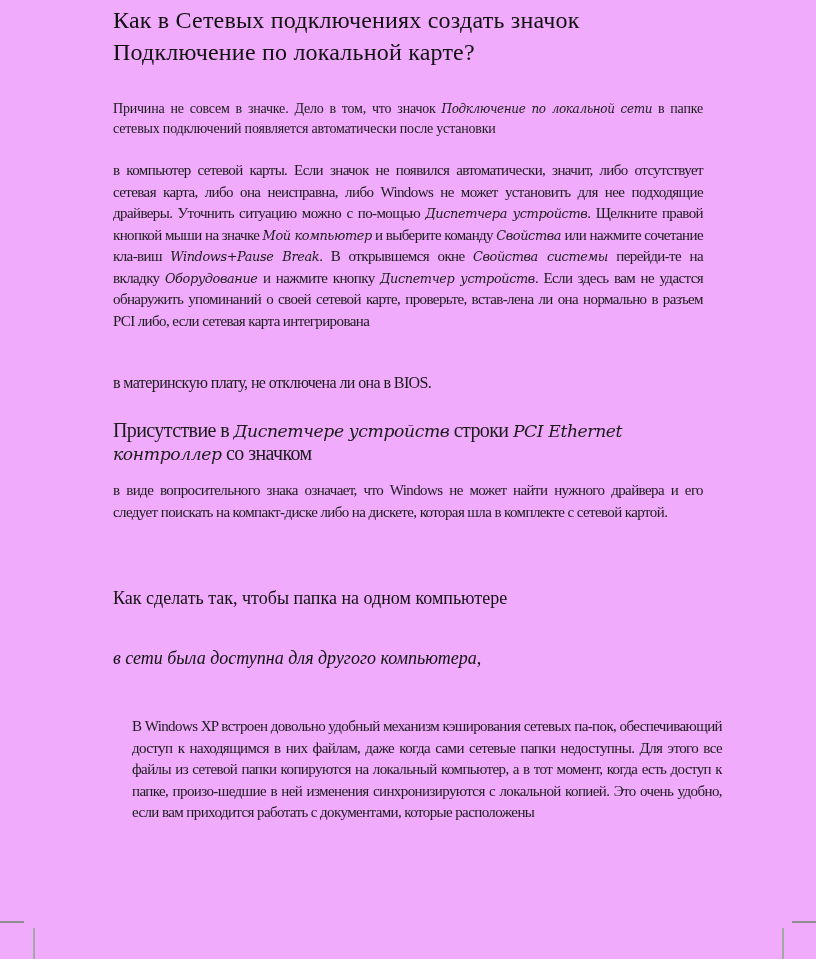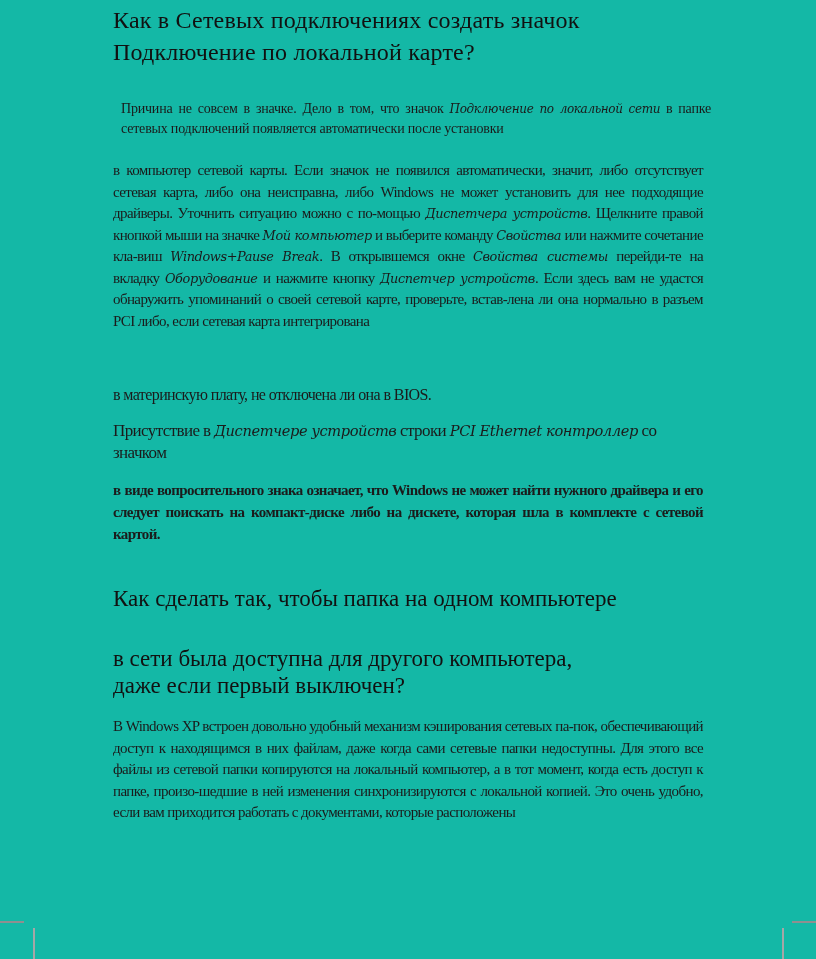--- a/index.html
+++ b/index.html
@@ -25,80 +25,78 @@
     font-weight: 400;
     color: #111111;
     letter-spacing: 0.2px;
   }
   .p-intro {
     top: 99px;
     font-size: 14px;
     line-height: 20px;
     letter-spacing: -0.2px;
     text-align: justify;
-    margin-left: 8px;
   }
   .p-body {
     font-size: 15px;
     line-height: 21.5px;
     letter-spacing: -0.6px;
     text-align: justify;
   }
   .p2 { top: 160px; }
-  .p3 { top: 372px; text-align: left; font-size: 16px; margin-top: 12px; }
-  .p4 { top: 420px; text-align: left; font-size: 17px; }
-  .p5 { top: 479px; line-height: 22px; font-weight: bold; }
+  .p3 { top: 372px; text-align: left; font-size: 16px; }
+  .p4 { top: 420px; text-align: left; font-size: 20px; }
+  .p5 { top: 479px; line-height: 22px; }
   .h2 {
-    font-size: 23px;
+    font-size: 18px;
     line-height: 27px;
     font-weight: 400;
     color: #111111;
   }
   .h2a { top: 585px; }
   .h2b { top: 645px; }
-  .p6 { top: 716px; }
+  .p6 { top: 716px; margin-left: 19px; }
   .ui-term {
     font-family: "DejaVu Serif", serif;
     font-style: italic;
     font-size: 0.86em;
     letter-spacing: -0.4px;
   }
   .crop-mark { position: absolute; }
   .mark-h { height: 2px; width: 24px; top: 921px; }
   .mark-h-left { left: 0; }
   .mark-h-right { right: 0; }
   .mark-v { width: 2px; height: 31px; top: 928px; }
   .mark-v-left { left: 33px; }
   .mark-v-right { left: 782px; }
 </style>
 </head>
 <body>
 
-<div class="page" style="background: #14b8a6; color: rgb(27, 27, 27);">
+<div class="page" style="background: #f0abfc; color: rgb(27, 27, 27);">
 
   <h1 class="block h1" style="color: rgb(17, 17, 17);">
     <span>Как в Сетевых подключениях создать значок</span><br>
     <span>Подключение по локальной карте?</span>
   </h1>
 
   <p class="block p-intro"><span class="text-run">Причина не совсем в значке. Дело в том, что значок </span><span class="ui-term">Подключение по локальной сети</span><span class="text-run"> в папке сетевых подключений появляется автоматически после установки</span></p>
 
   <p class="block p-body p2"><span class="text-run">в компьютер сетевой карты. Если значок не появился автоматически, значит, либо отсутствует сетевая карта, либо она неисправна, либо Windows не может установить для нее подходящие драйверы. Уточнить ситуацию можно с по-мощью </span><span class="ui-term">Диспетчера устройств</span><span class="text-run">. Щелкните правой кнопкой мыши на значке </span><span class="ui-term">Мой компьютер</span><span class="text-run"> и выберите команду </span><span class="ui-term">Свойства</span><span class="text-run"> или нажмите сочетание кла-виш </span><span class="ui-term">Windows+Pause Break</span><span class="text-run">. В открывшемся окне </span><span class="ui-term">Свойства системы</span><span class="text-run"> перейди-те на вкладку </span><span class="ui-term">Оборудование</span><span class="text-run"> и нажмите кнопку </span><span class="ui-term">Диспетчер устройств</span><span class="text-run">. Если здесь вам не удастся обнаружить упоминаний о своей сетевой карте, проверьте, встав-лена ли она нормально в разъем PCI либо, если сетевая карта интегрирована</span></p>
 
   <p class="block p-body p3">в материнскую плату, не отключена ли она в BIOS.</p>
 
   <p class="block p-body p4"><span class="text-run">Присутствие в </span><span class="ui-term">Диспетчере устройств</span><span class="text-run"> строки </span><span class="ui-term">PCI Ethernet контроллер</span><span class="text-run"> со значком</span></p>
 
   <p class="block p-body p5">в виде вопросительного знака означает, что Windows не может найти нужного драйвера и его следует поискать на компакт-диске либо на дискете, которая шла в комплекте с сетевой картой.</p>
 
   <h2 class="block h2 h2a" style="color: rgb(17, 17, 17);">Как сделать так, чтобы папка на одном компьютере</h2>
 
-  <h2 class="block h2 h2b" style="color: rgb(17, 17, 17);">
+  <h2 class="block h2 h2b" style="color: rgb(17, 17, 17); font-style: italic;">
     <span>в сети была доступна для другого компьютера,</span><br>
-    <span>даже если первый выключен?</span>
   </h2>
 
   <p class="block p-body p6">В Windows XP встроен довольно удобный механизм кэширования сетевых па-пок, обеспечивающий доступ к находящимся в них файлам, даже когда сами сетевые папки недоступны. Для этого все файлы из сетевой папки копируются на локальный компьютер, а в тот момент, когда есть доступ к папке, произо-шедшие в ней изменения синхронизируются с локальной копией. Это очень удобно, если вам приходится работать с документами, которые расположены</p>
 
   <div class="crop-mark mark-h mark-h-left" style="background: rgb(143, 143, 143);"></div>
   <div class="crop-mark mark-v mark-v-left" style="background: rgb(166, 166, 166);"></div>
   <div class="crop-mark mark-h mark-h-right" style="background: rgb(143, 143, 143);"></div>
   <div class="crop-mark mark-v mark-v-right" style="background: rgb(166, 166, 166);"></div>
 
 </div>

